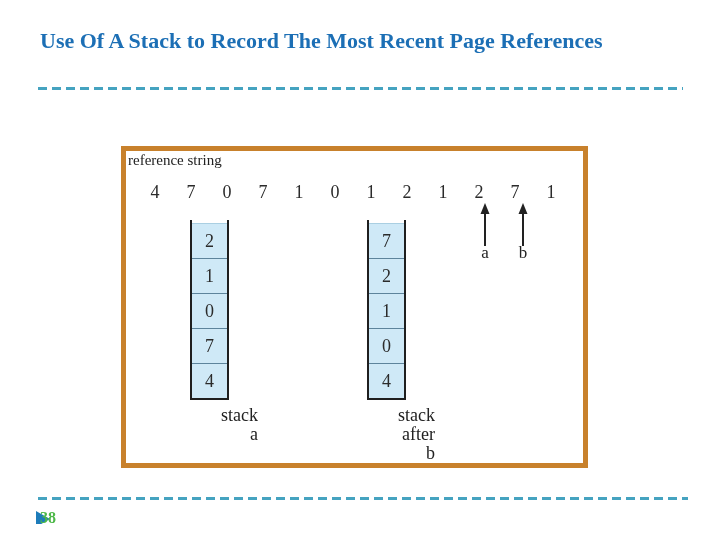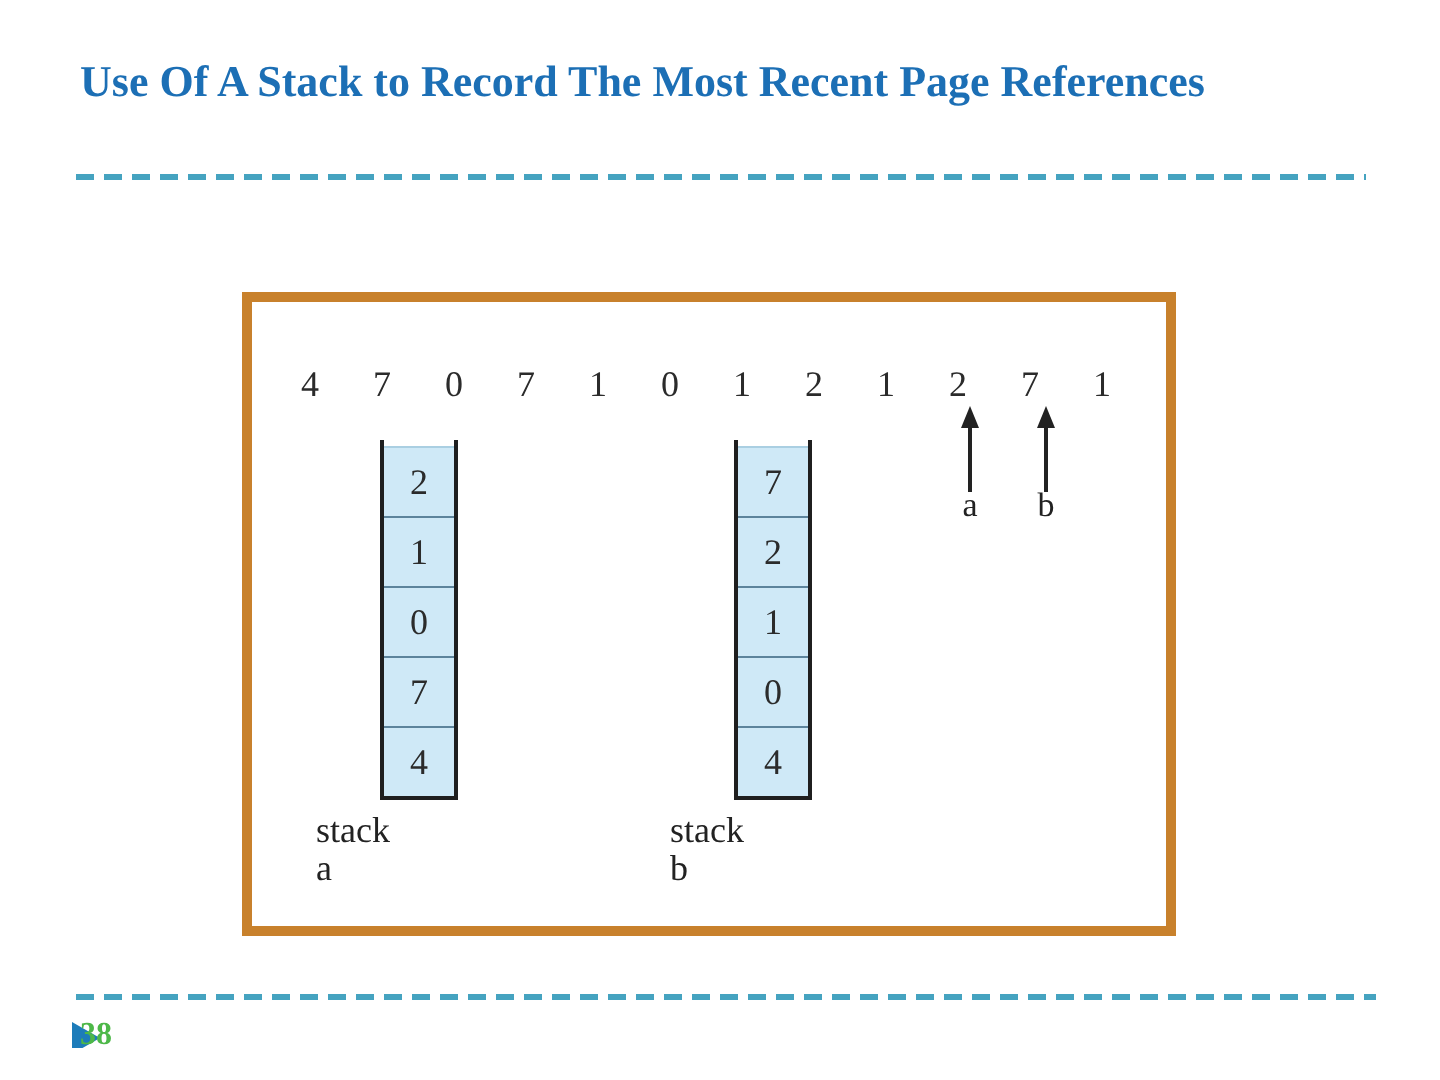--- a/index.html
+++ b/index.html
@@ -110,21 +110,21 @@
     font-size: 18px;
     color: #2b2b2b;
   }
   .cell:first-child { border-top: 1px solid #aacfe2; }
 
   
   .caption {
     position: absolute;
     top: 260px;
     width: 100px;
-    text-align: left;
+    text-align: right;
     font-size: 18px;
     line-height: 19px;
     color: #222222;
   }
   .caption-left  { left: 37px; }
   .caption-right { left: 214px; }
 
   
   .page-triangle {
     position: absolute;
@@ -149,20 +149,21 @@
 <body>
 
 <div class="slide">
 
   <div class="title">Use Of A Stack to Record The Most Recent Page References</div>
 
   <div class="rule rule-top"></div>
 
   <div class="figure">
 
+    <div class="ref-label">reference string</div>
 
     <div class="ref-row">
       <span class="ref-digit">4</span>
       <span class="ref-digit">7</span>
       <span class="ref-digit">0</span>
       <span class="ref-digit">7</span>
       <span class="ref-digit">1</span>
       <span class="ref-digit">0</span>
       <span class="ref-digit">1</span>
       <span class="ref-digit">2</span>
@@ -201,20 +202,21 @@
       <div class="cell">4</div>
     </div>
 
     <div class="caption caption-left">
       <div>stack</div>
       <div>a</div>
     </div>
 
     <div class="caption caption-right">
       <div>stack</div>
+      <div>after</div>
       <div>b</div>
     </div>
 
     <div class="figure-frame"></div>
   </div>
 
   <div class="rule rule-bottom"></div>
 
   <div class="page-triangle"></div>
   <div class="page-number">38</div>

